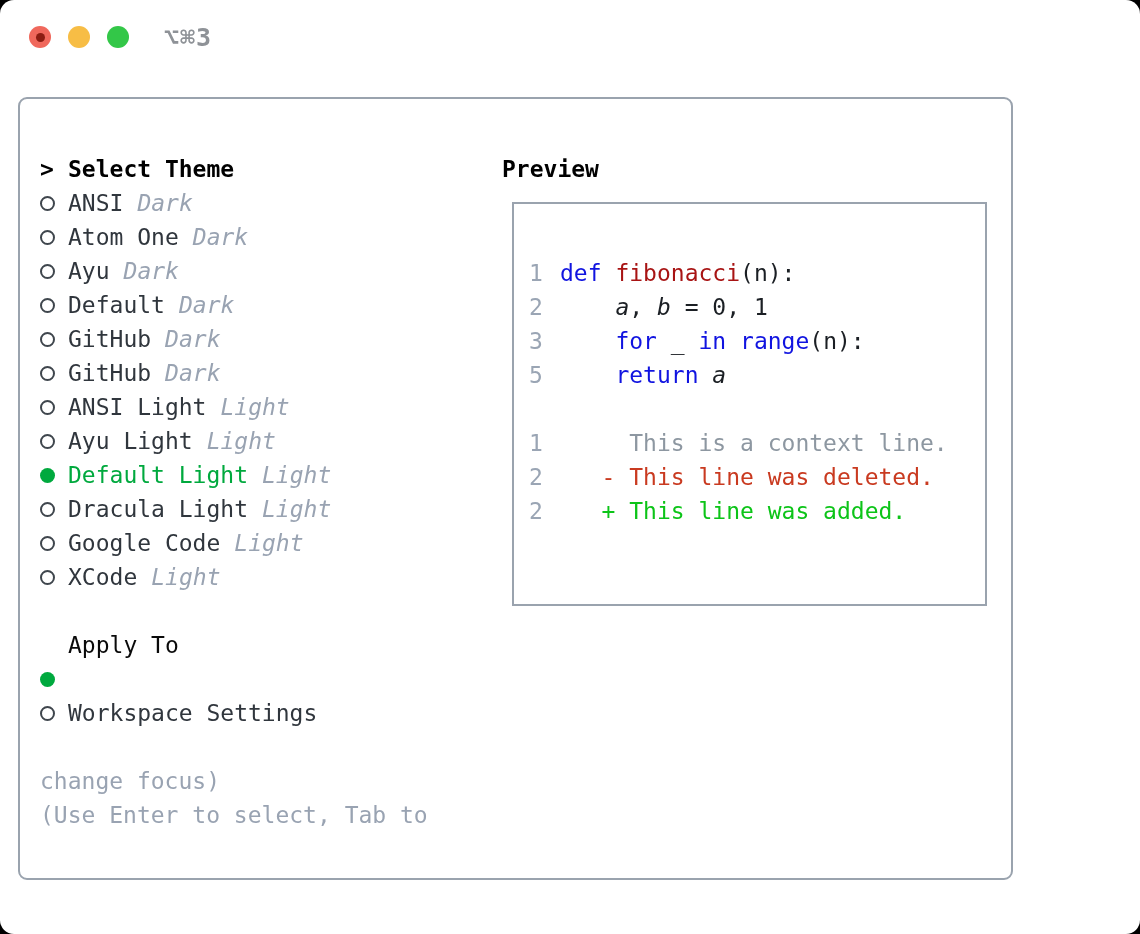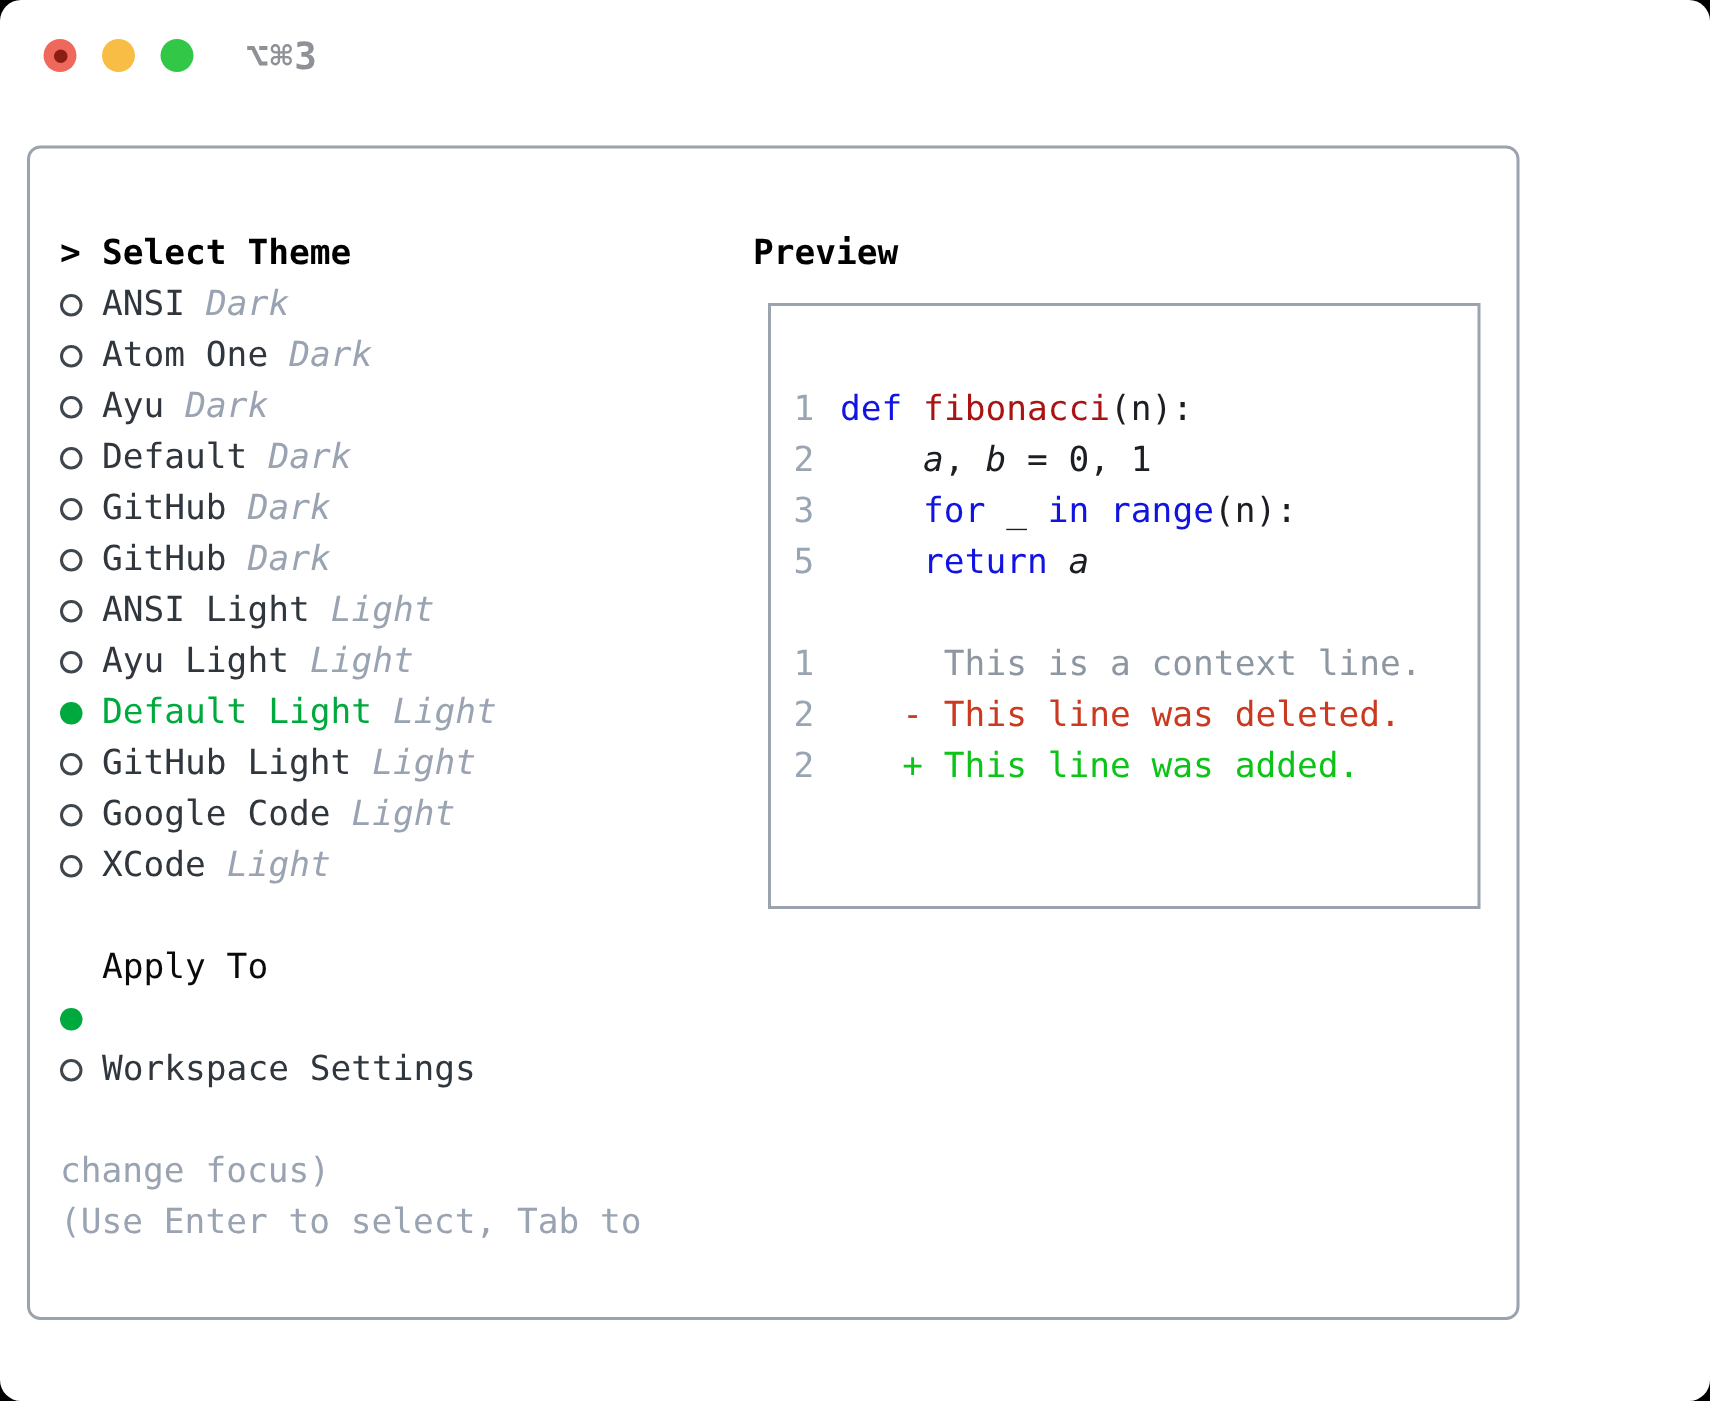--- a/index.html
+++ b/index.html
@@ -83,21 +83,21 @@
       <div id="theme-items">
           <div class="row"><span class="marker"><span class="ring"></span></span><span class="item-name">ANSI</span><span class="tag">Dark</span></div>
           <div class="row"><span class="marker"><span class="ring"></span></span><span class="item-name">Atom One</span><span class="tag">Dark</span></div>
           <div class="row"><span class="marker"><span class="ring"></span></span><span class="item-name">Ayu</span><span class="tag">Dark</span></div>
           <div class="row"><span class="marker"><span class="ring"></span></span><span class="item-name">Default</span><span class="tag">Dark</span></div>
           <div class="row"><span class="marker"><span class="ring"></span></span><span class="item-name">GitHub</span><span class="tag">Dark</span></div>
           <div class="row"><span class="marker"><span class="ring"></span></span><span class="item-name">GitHub</span><span class="tag">Dark</span></div>
           <div class="row"><span class="marker"><span class="ring"></span></span><span class="item-name">ANSI Light</span><span class="tag">Light</span></div>
           <div class="row"><span class="marker"><span class="ring"></span></span><span class="item-name">Ayu Light</span><span class="tag">Light</span></div>
           <div class="row selected"><span class="marker"><span class="dot-sel"></span></span><span class="item-name">Default Light</span><span class="tag">Light</span></div>
-          <div class="row"><span class="marker"><span class="ring"></span></span><span class="item-name">GitHub Light</span><span class="tag">Light</span></div>
+          <div class="row"><span class="marker"><span class="ring"></span></span><span class="item-name">Dracula Light</span><span class="tag">Light</span></div>
           <div class="row"><span class="marker"><span class="ring"></span></span><span class="item-name">Google Code</span><span class="tag">Light</span></div>
           <div class="row"><span class="marker"><span class="ring"></span></span><span class="item-name">XCode</span><span class="tag">Light</span></div>
         </div>
       <div class="row"></div>
       <div class="row">
         <span class="marker"></span>
         <span class="apply-title">Apply To</span>
       </div>
       <div id="apply-options">
           <div class="row selected"><span class="marker"><span class="dot-sel"></span></span></div>

